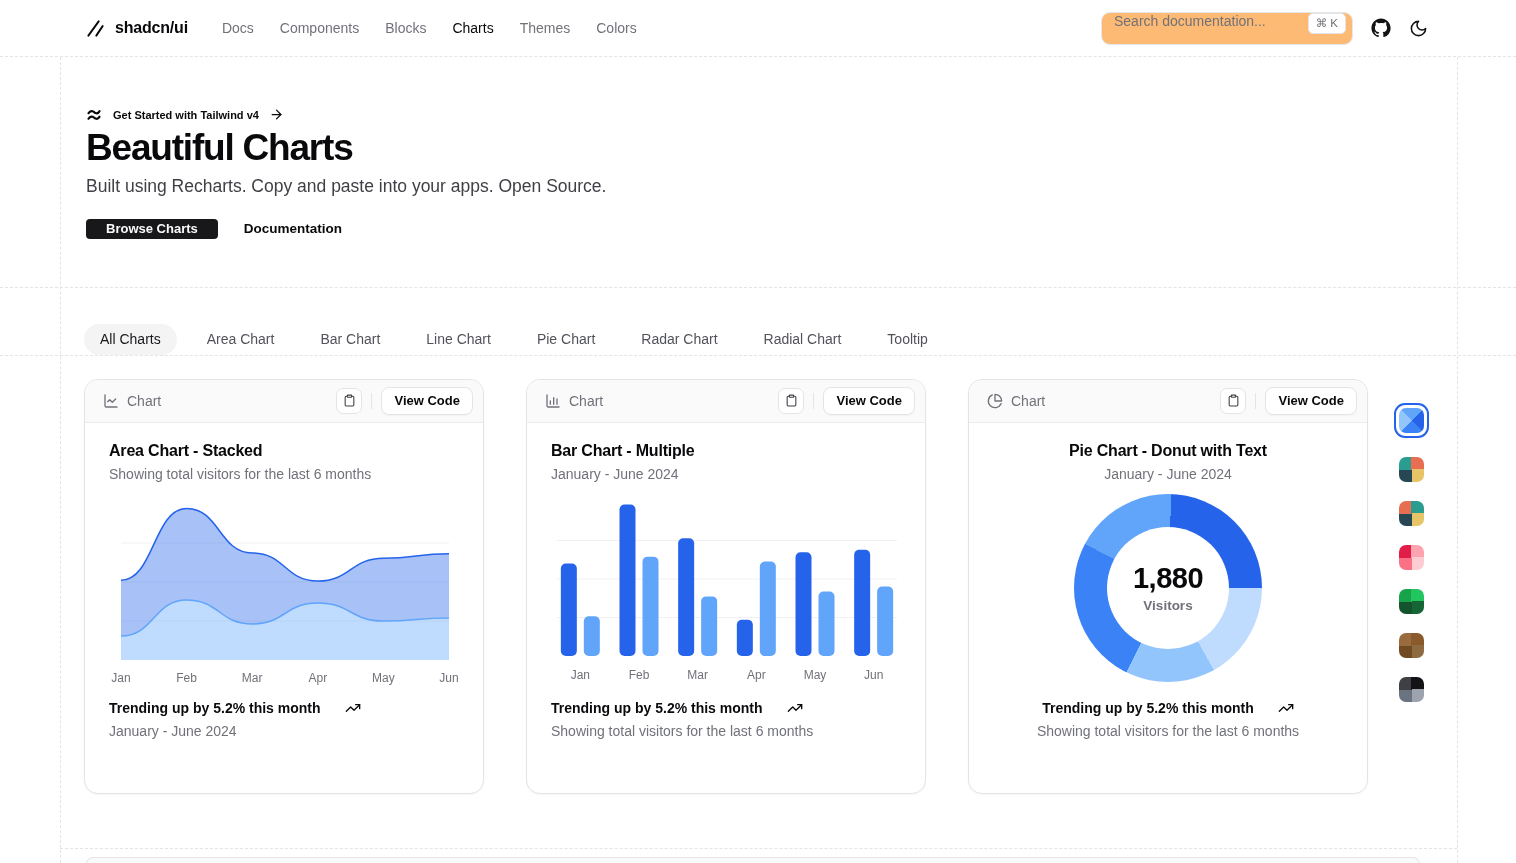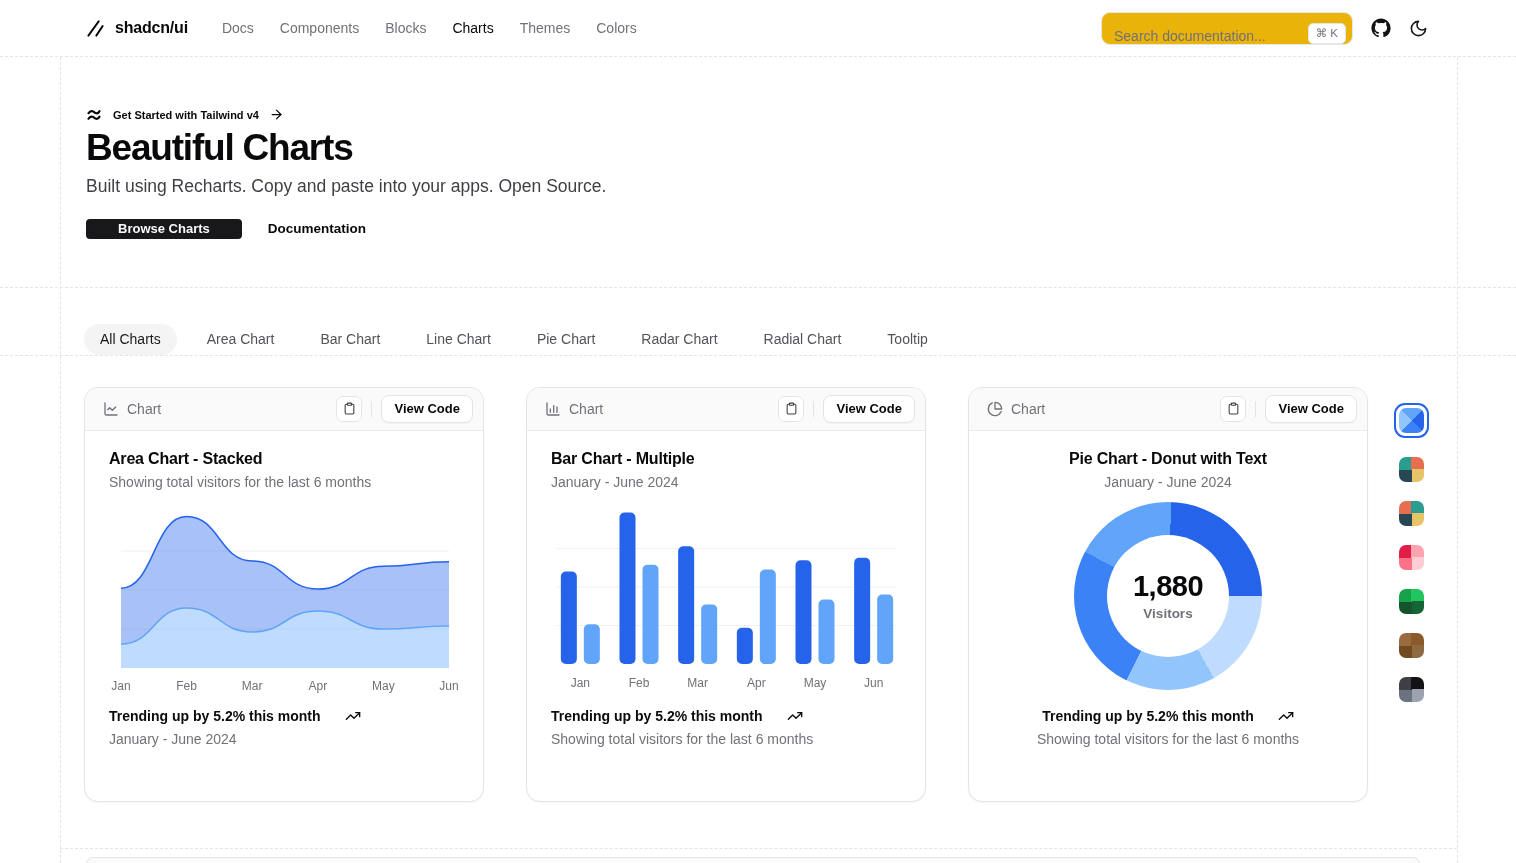--- a/index.html
+++ b/index.html
@@ -14,49 +14,49 @@
   .bottom-divider { position:absolute; left:60px; width:1397px; top:848px; border-top:1px dashed #e4e4e7; }
   .next-card-sliver { position:absolute; left:86px; width:1334px; top:857px; height:7px;
     background:#fafafa; border:1px solid #e4e4e7; border-bottom:none; border-radius:12px 12px 0 0; }
 
   
   .nav { position:relative; z-index:2; height:57px; display:flex; align-items:center;
     padding:0 88px 0 86px; border-bottom:1px dashed #e4e4e7; background:#fff; }
   .brand { display:flex; align-items:center; gap:10px; font-weight:700; font-size:16px; letter-spacing:-0.2px; }
   .nav-links { display:flex; gap:26px; margin-left:34px; font-size:14px; color:#71717a; }
   .nav-links a.active { color:#09090b; }
-  .search { margin-left:auto; width:252px; height:33px; background:#eab308; border:1px solid #e7e7ea;
-    border-radius:9px; display:flex; align-items:flex-end; padding:0 6px 0 12px; }
+  .search { margin-left:auto; width:252px; height:33px; background:#fdba74; border:1px solid #e7e7ea;
+    border-radius:9px; display:flex; align-items:flex-start; padding:0 6px 0 12px; }
   .search input { border:none; outline:none; background:transparent; font:14px "Liberation Sans",sans-serif;
     color:#3f3f46; width:160px; }
   .search input::placeholder { color:#71717a; }
   .kbd { margin-left:auto; height:21px; padding:0 7px; background:#fff; border:1px solid #e4e4e7;
     border-radius:5px; font-size:11.5px; color:#71717a; display:flex; align-items:center; gap:2px; }
   .nav-icon { margin-left:18px; color:#18181b; cursor:pointer; display:flex; }
 
   
   .hero { position:relative; z-index:1; padding:50px 0 42px 86px; }
   .badge { display:inline-flex; align-items:center; gap:10px; font-size:11px; font-weight:600; cursor:pointer; }
   .hero h1 { margin-top:2px; font-size:37px; line-height:39px; font-weight:800; letter-spacing:-1.2px; }
   .hero .sub { margin-top:8px; font-size:17.5px; line-height:22px; color:#3f3f46; }
   .hero-actions { margin-top:16px; display:flex; align-items:center; gap:10px; }
-  .btn-primary { height:20px; padding:0 32px; background:#18181b; color:#fafafa; border:none; border-radius:4px;
+  .btn-primary { height:20px; padding:0 20px; background:#18181b; color:#fafafa; border:none; border-radius:4px;
     font:600 13px "Liberation Sans",sans-serif; cursor:pointer; }
   .btn-ghost { height:32px; padding:0 16px; background:transparent; color:#09090b; border:none; border-radius:8px;
     font:600 13.5px "Liberation Sans",sans-serif; cursor:pointer; }
 
   
   .tabs-band { position:relative; z-index:1; border-top:1px dashed #e4e4e7; border-bottom:1px dashed #e4e4e7;
     height:69px; display:flex; align-items:flex-end; padding-left:84px; gap:14px; }
   .tab { height:31px; padding:0 16px; display:flex; align-items:center; border-radius:999px;
     font-size:14px; color:#52525b; cursor:pointer; white-space:nowrap; }
   .tab.active { background:#f4f4f5; color:#18181b; font-weight:500; }
 
   
-  .cards { position:relative; z-index:1; display:flex; gap:42px; margin:31px 0 0 84px; }
+  .cards { position:relative; z-index:1; display:flex; gap:42px; margin:23px 0 0 84px; }
   .card { width:400px; height:415px; background:#fff; border:1px solid #e4e4e7; border-radius:14px;
     box-shadow:0 1px 2px rgba(0,0,0,.04); overflow:hidden; }
   .card-head { height:43px; display:flex; align-items:center; gap:8px; padding:0 10px 0 18px;
     background:#fafafa; border-bottom:1px solid #ececef; color:#71717a; font-size:14px; }
   .head-right { margin-left:auto; display:flex; align-items:center; gap:9px; }
   .copy-btn { width:26px; height:26px; border:1px solid #e4e4e7; border-radius:7px; background:#fff;
     color:#3f3f46; display:grid; place-items:center; cursor:pointer; }
   .head-sep { width:1px; height:16px; background:#e4e4e7; }
   .view-code { height:28px; padding:0 12px; border:1px solid #e4e4e7; border-radius:8px; background:#fff;
     font:600 13px "Liberation Sans",sans-serif; color:#09090b; cursor:pointer; box-shadow:0 1px 1px rgba(0,0,0,.03); }

